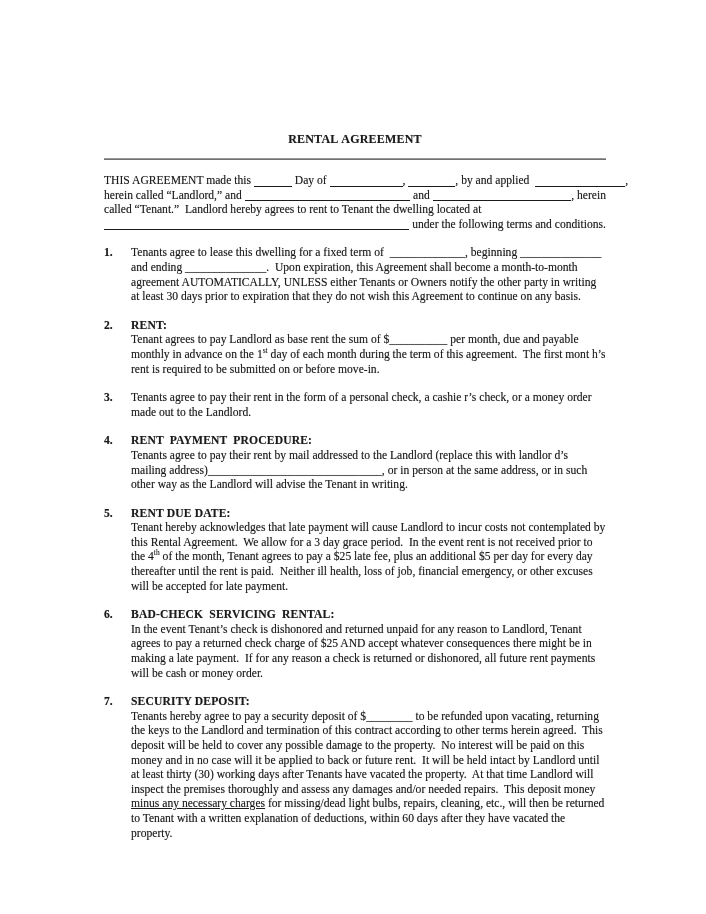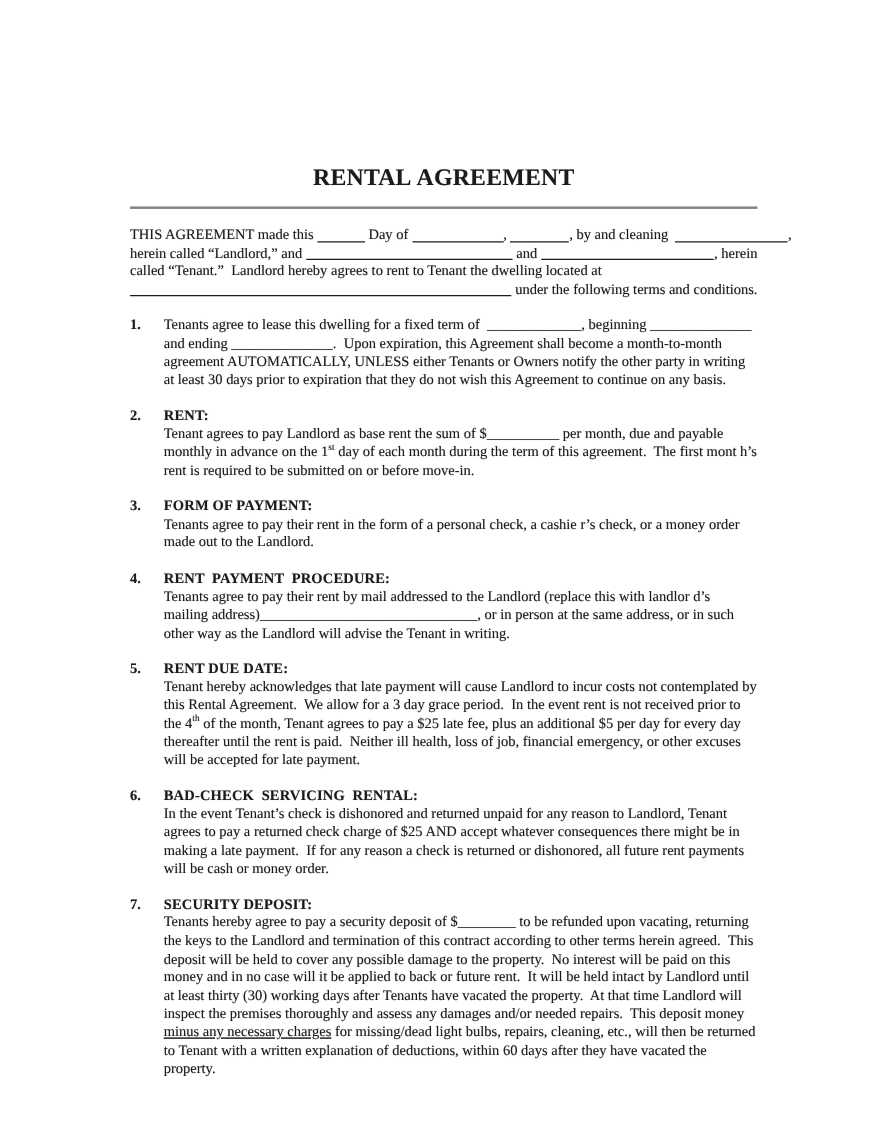--- a/index.html
+++ b/index.html
@@ -13,21 +13,21 @@
     height: 914px;
     box-sizing: border-box;
     padding: 132px 100px 0 104px;
     background: #ffffff;
     font-family: "Liberation Serif", "DejaVu Serif", serif;
     color: #1b1b1b;
     text-shadow: 0 0 0.7px rgba(30,30,30,0.45);
     overflow: hidden;
   }
   .title {
-    font-size: 19px;
+    font-size: 12px;
     font-weight: bold;
     text-align: center;
     letter-spacing: 0.2px;
     margin: 0 0 11px 0;
     word-spacing: 1px;
   }
   .rule {
     height: 2px;
     background: linear-gradient(to bottom, #ababab, #5d5d5d);
     margin: 0 0 14px 0;
@@ -75,21 +75,21 @@
   <h1 class="title">RENTAL AGREEMENT</h1>
   <div class="rule"></div>
   <div class="intro">
       <div class="intro-line">
         <span class="txt">THIS AGREEMENT made this </span>
         <span class="blank" style="width: 38px;"></span>
         <span class="txt"> Day of </span>
         <span class="blank" style="width: 73px;"></span>
         <span class="txt">, </span>
         <span class="blank" style="width: 47px;"></span>
-        <span class="txt">, by and cleaning  </span>
+        <span class="txt">, by and applied  </span>
         <span class="blank" style="width: 90px; flex-grow: 1;"></span>
         <span class="txt">,</span>
       </div>
       <div class="intro-line">
         <span class="txt">herein called “Landlord,” and </span>
         <span class="blank" style="width: 120px; flex-grow: 1.18;"></span>
         <span class="txt"> and </span>
         <span class="blank" style="width: 100px; flex-grow: 1;"></span>
         <span class="txt">, herein</span>
       </div>
@@ -111,21 +111,20 @@
       <div class="section">
         <div class="sec-num">2.</div>
         <div class="sec-content">
           <div class="sec-heading">RENT:</div>
           <div class="sec-body"><span class="txt">Tenant agrees to pay Landlord as base rent the sum of $__________ per month, due and payable monthly in advance on the 1</span><sup class="txt">st</sup><span class="txt"> day of each month during the term of this agreement.  The first mont h’s rent is required to be submitted on or before move-in.</span></div>
         </div>
       </div>
       <div class="section">
         <div class="sec-num">3.</div>
         <div class="sec-content">
-          <div class="sec-heading">FORM OF PAYMENT:</div>
           <div class="sec-body"><span class="txt">Tenants agree to pay their rent in the form of a personal check, a cashie r’s check, or a money order made out to the Landlord.</span></div>
         </div>
       </div>
       <div class="section">
         <div class="sec-num">4.</div>
         <div class="sec-content">
           <div class="sec-heading">RENT  PAYMENT  PROCEDURE:</div>
           <div class="sec-body"><span class="txt">Tenants agree to pay their rent by mail addressed to the Landlord (replace this with landlor d’s mailing address)______________________________, or in person at the same address, or in such other way as the Landlord will advise the Tenant in writing.</span></div>
         </div>
       </div>

